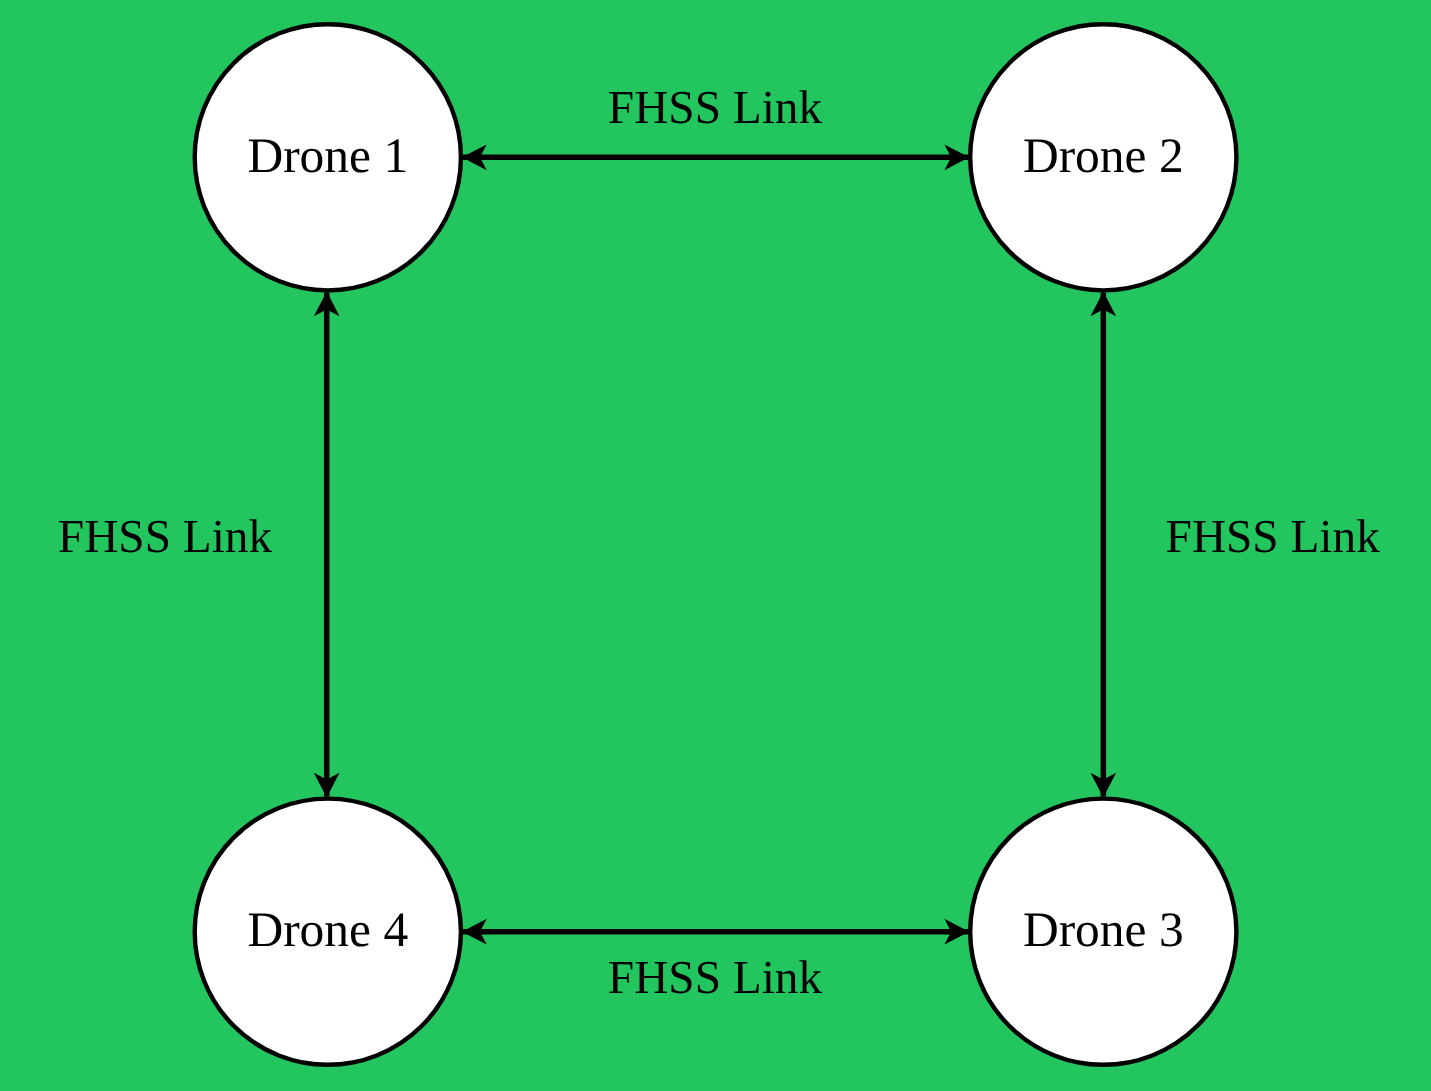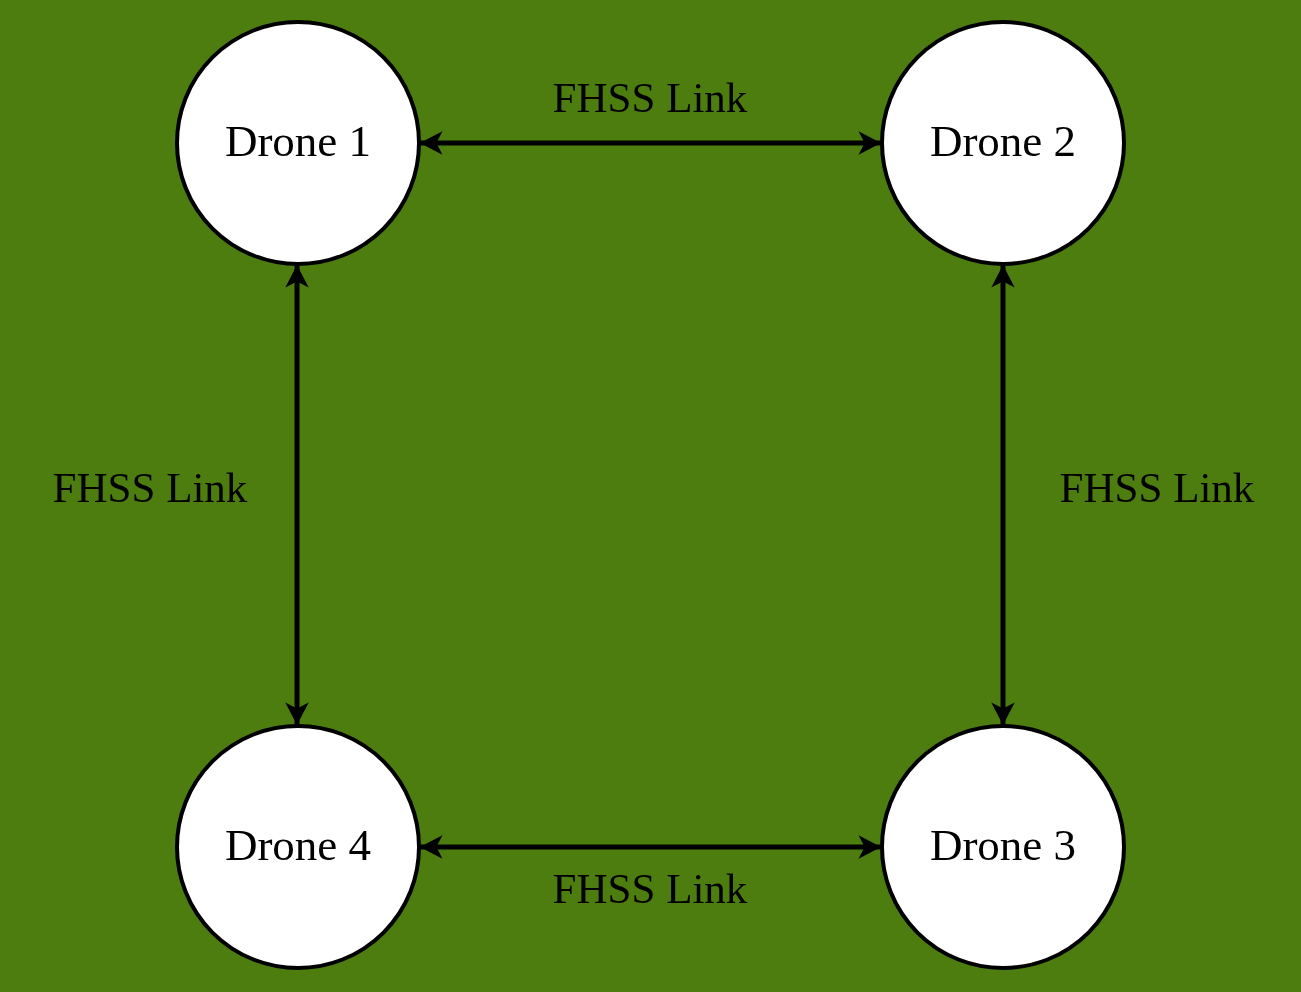--- a/index.html
+++ b/index.html
@@ -8,21 +8,21 @@
     padding: 0;
     background: #ffffff;
   }
   body {
     font-family: "Liberation Serif", "DejaVu Serif", serif;
   }
   #diagram-root {
     position: relative;
     width: 1301px;
     height: 992px;
-    background: #4d7c0f;
+    background: #22c55e;
     overflow: hidden;
   }
   #diagram-svg {
     position: absolute;
     top: 0;
     left: 0;
     width: 1301px;
     height: 992px;
     display: block;
   }

